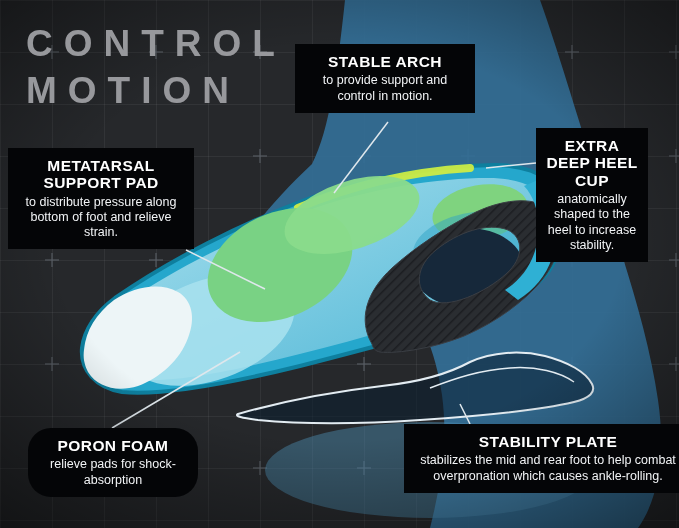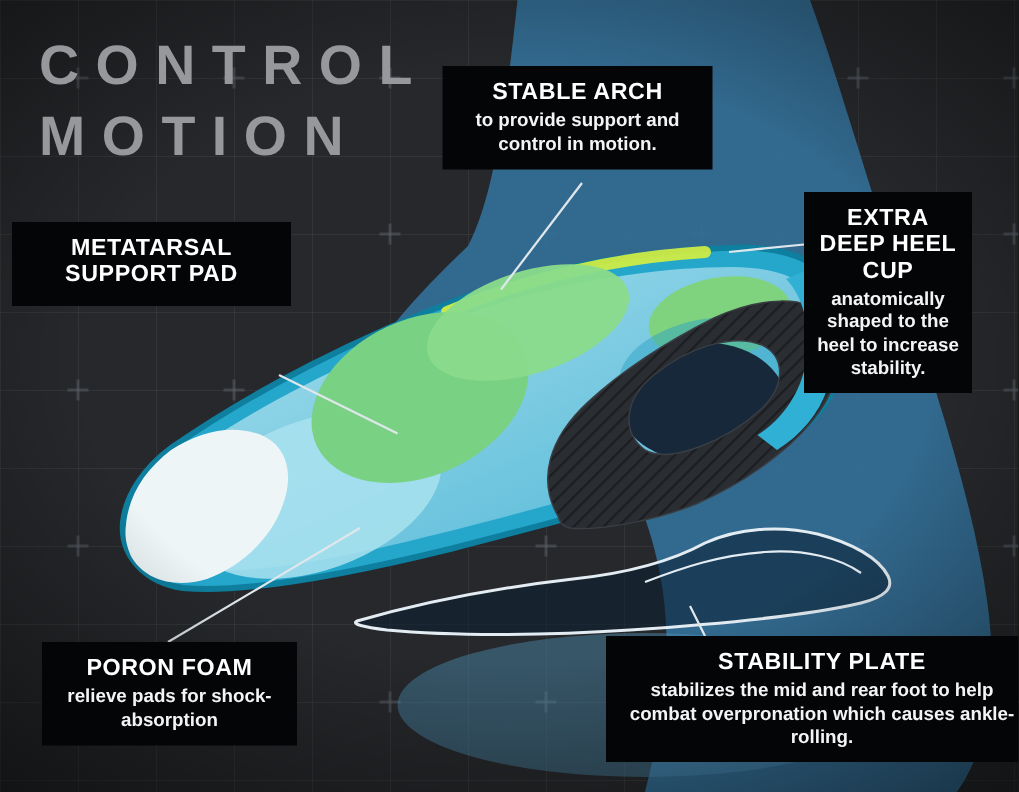--- a/index.html
+++ b/index.html
@@ -18,34 +18,34 @@
   .cross::before{left:0;top:6px;width:14px;height:2px;}
   .cross::after{left:6px;top:0;width:2px;height:14px;}
 
   #artwork{position:absolute;left:0;top:0;z-index:2;}
 
   #vignette{position:absolute;inset:0;z-index:3;pointer-events:none;
     background:radial-gradient(ellipse 80% 72% at 50% 46%, rgba(0,0,0,0) 52%, rgba(0,0,0,.55) 100%);}
 
   .callout{position:absolute;z-index:4;background:#040507;text-align:center;padding:9px 8px;box-sizing:border-box;}
   .callout h3{margin:0 0 3px 0;font-size:15.5px;line-height:1.12;font-weight:bold;letter-spacing:.4px;color:#fff;}
-  .callout p{margin:0;font-size:12.5px;line-height:1.22;color:#f2f4f6;font-weight:bold;}
+  .callout p{margin:0;font-size:12.5px;line-height:1.22;color:#f2f4f6;}
 
   #title{position:absolute;left:26px;top:20px;z-index:4;color:#97989c;}
   #title .t-line{font-size:37px;font-weight:600;letter-spacing:11px;line-height:1.28;}
 
   #logo{position:absolute;left:578px;top:18px;width:92px;z-index:4;text-align:center;}
   #logo .num{position:relative;display:inline-block;font-size:46px;font-weight:800;line-height:1;color:#fff;letter-spacing:1px;}
   #logo .flag{position:absolute;left:34px;top:-8px;}
   #logo .name{font-size:13px;font-weight:bold;letter-spacing:1.5px;color:#fff;margin-top:2px;}
 
   #box-stable-arch{left:295px;top:44px;width:180px;}
   #box-metatarsal{left:8px;top:148px;width:186px;}
   #box-heel-cup{left:536px;top:128px;width:112px;}
-  #box-poron{left:28px;top:428px;width:170px;}
+  #box-poron{left:28px;top:428px;width:170px;border-radius:23px;}
   #box-plate{left:404px;top:424px;width:288px;}
 </style>
 </head>
 <body>
 
 <div id="stage">
 
   <div id="grid-crosses">
       <div class="cross" style="left: 52px; top: 52px;"></div>
       <div class="cross" style="left: 52px; top: 156px;"></div>
@@ -134,20 +134,21 @@
   </div>
 
 
   <div class="callout" id="box-stable-arch">
     <h3>STABLE ARCH</h3>
     <p>to provide support and control in motion.</p>
   </div>
 
   <div class="callout" id="box-metatarsal">
     <h3>METATARSAL SUPPORT PAD</h3>
+    <p>to distribute pressure along bottom of foot and relieve strain.</p>
   </div>
 
   <div class="callout" id="box-heel-cup">
     <h3>EXTRA DEEP HEEL CUP</h3>
     <p>anatomically shaped to the heel to increase stability.</p>
   </div>
 
   <div class="callout" id="box-poron">
     <h3>PORON FOAM</h3>
     <p>relieve pads for shock-absorption</p>

